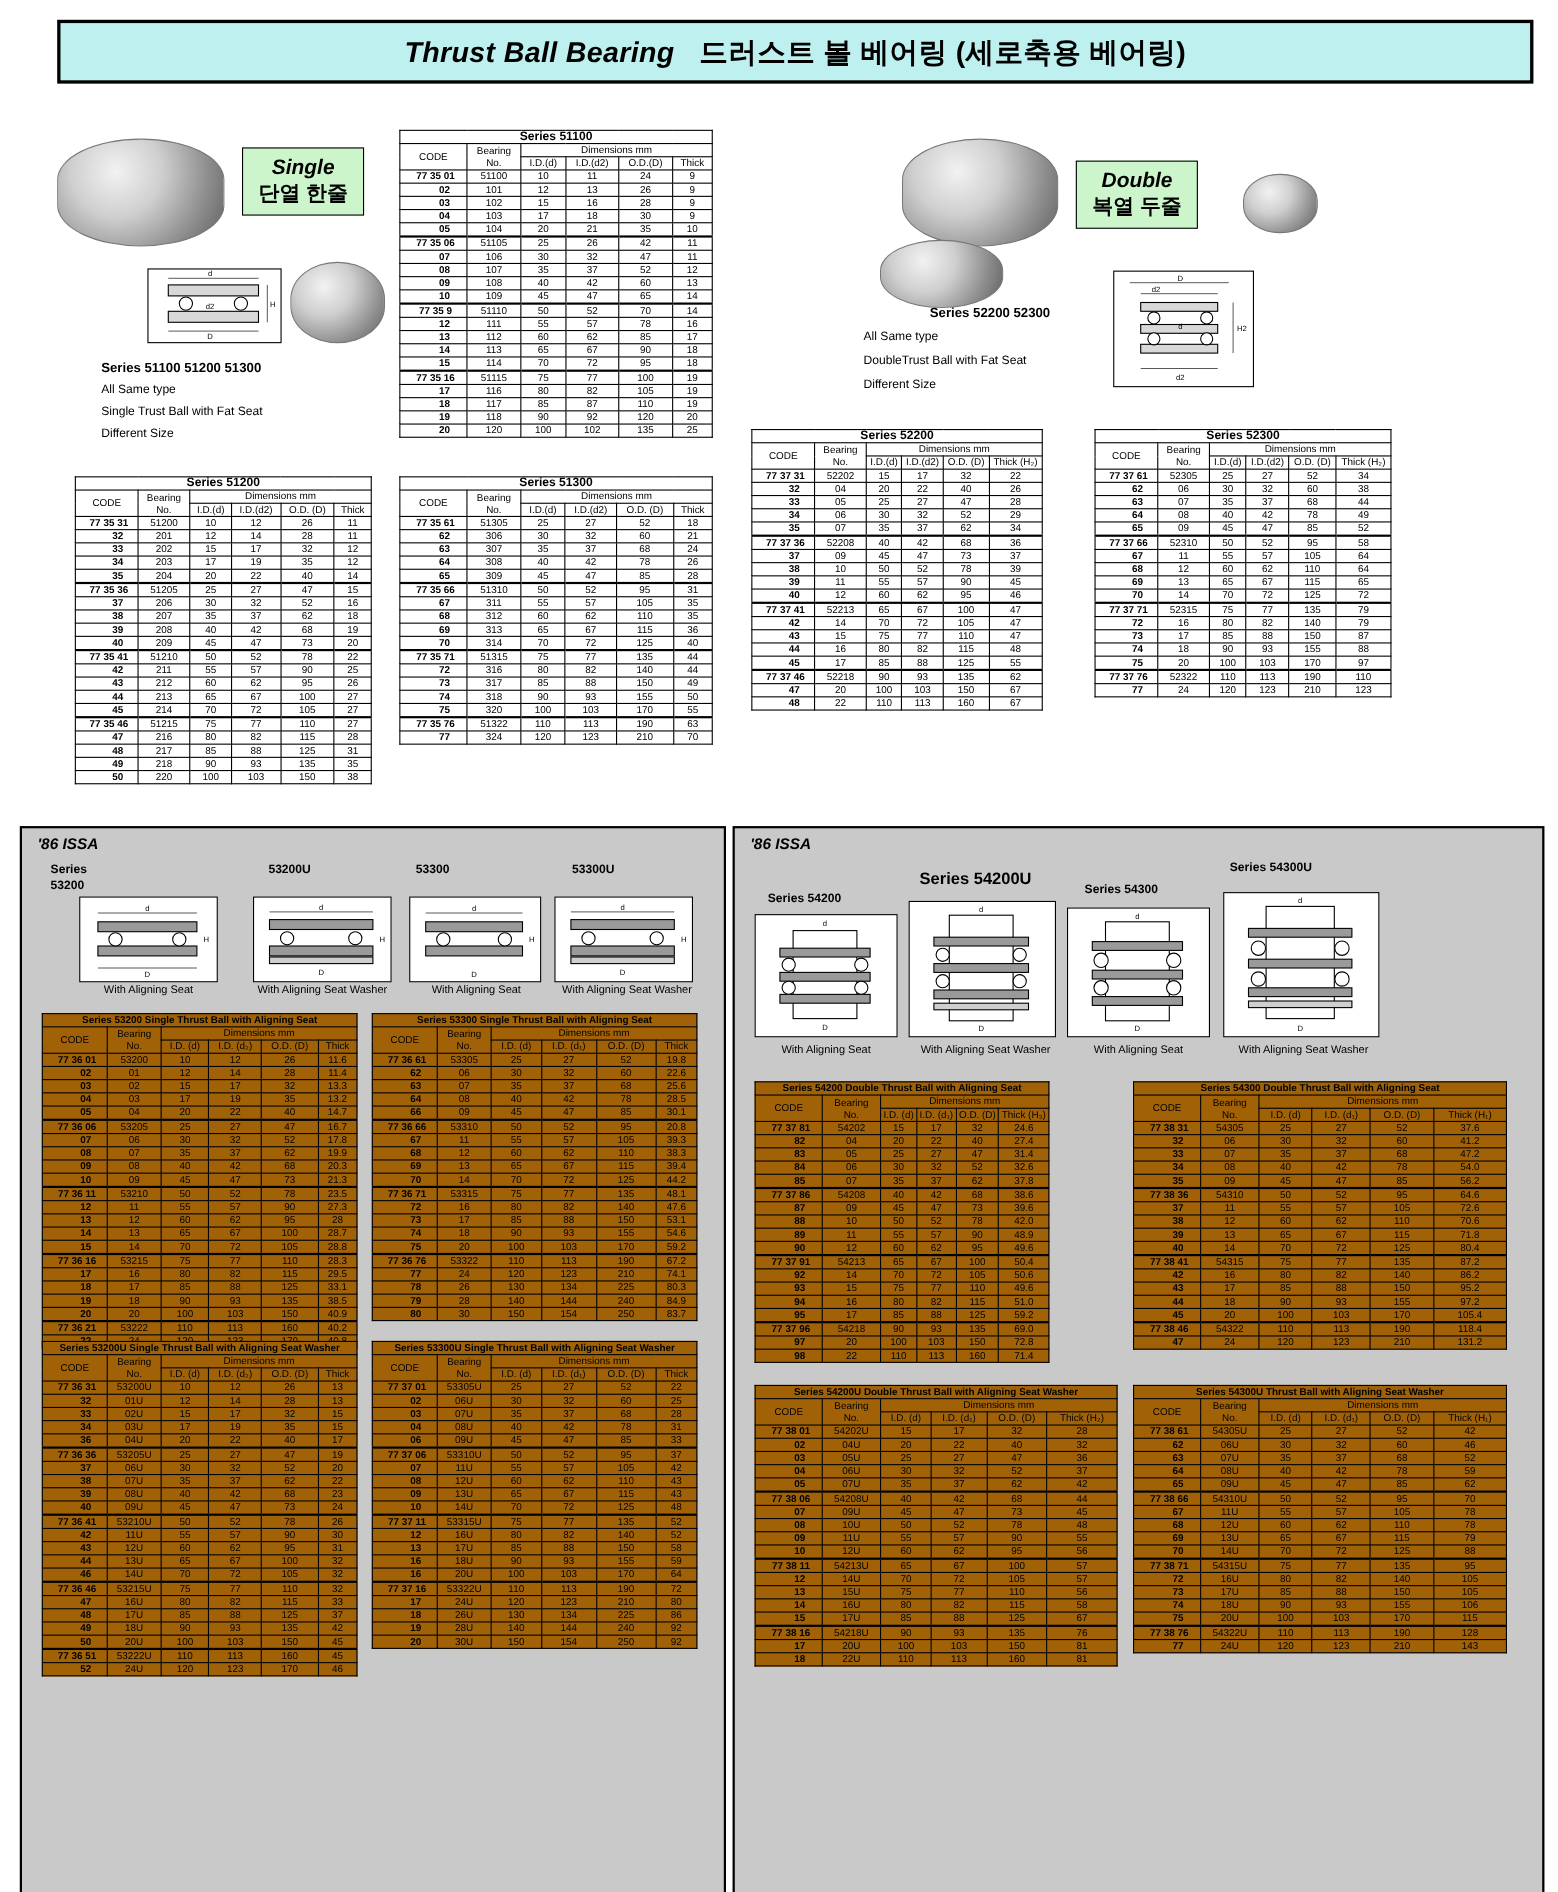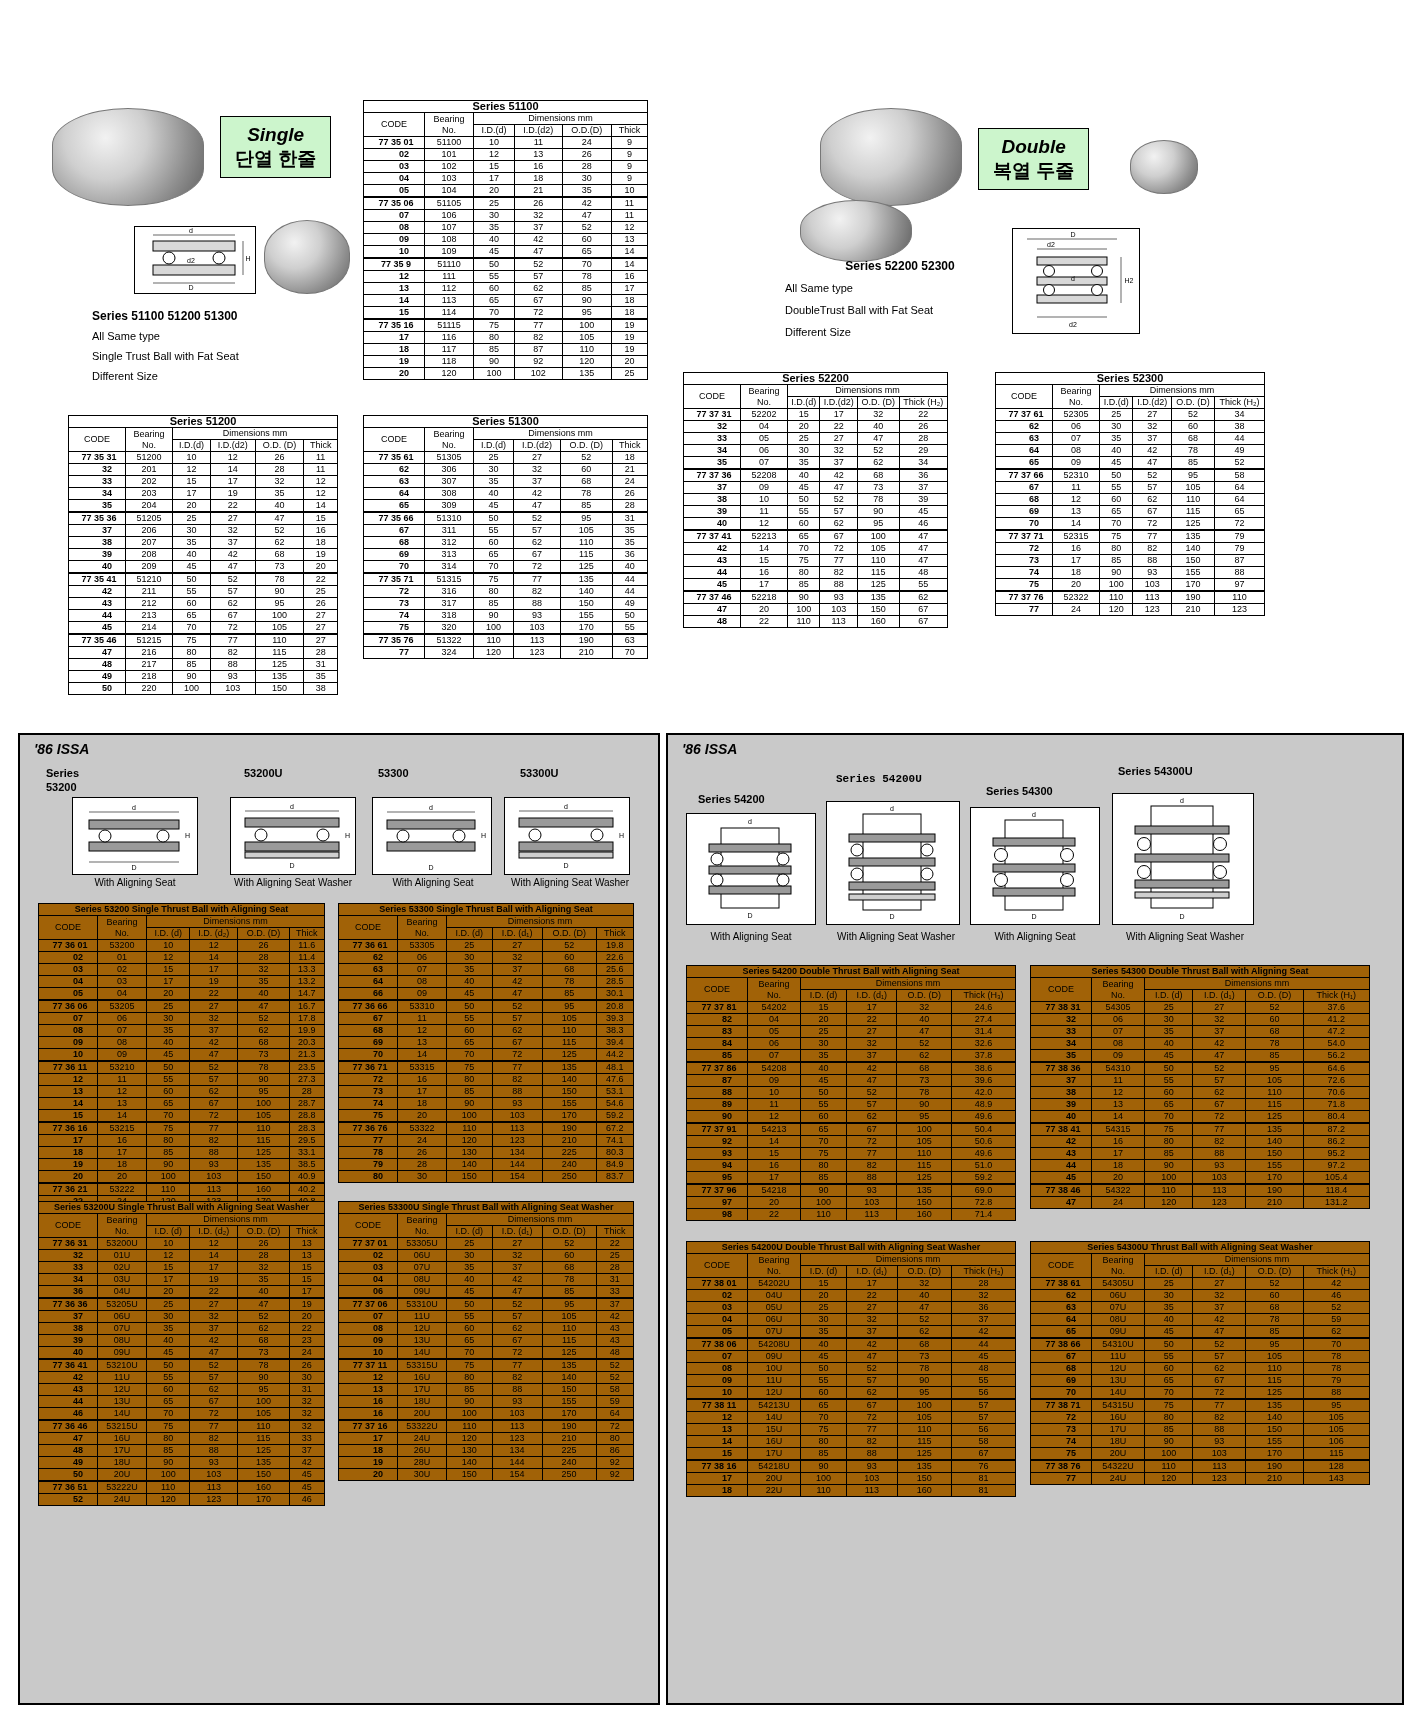--- a/index.html
+++ b/index.html
@@ -67,20 +67,26 @@
 
   .dia-sm{border:1px solid #000;background:#fff;position:relative;}
 
   svg{display:block;}
 </style>
 </head>
 <body>
 
 <div class="page">
 
+  <div class="header-bar">
+    <div class="header-title">
+      <span>Thrust Ball Bearing</span>
+      &nbsp;&nbsp;<span class="ko">드러스트 볼 베어링 (세로축용 베어링)</span>
+    </div>
+  </div>
 
   <div class="sec" style="left:52px;top:108px;width:300px;">
     <div class="brg-photo" style="width:150px;height:96px;position:absolute;left:0;top:0;"></div>
     <div style="position:absolute;left:168px;top:8px;">
       <span class="tag">
         <span>Single</span><br>
         <span class="ko">단열 한줄</span>
       </span>
     </div>
 
@@ -1828,21 +1834,21 @@
             </tr>
           </tbody>
       </table>
     </div>
   </div>
 
   <div class="panel" style="left:666px;top:733px;width:734px;height:968px;">
     <div class="panel-title">'86 ISSA</div>
 
     <div style="position:absolute;left:30px;top:58px;font-size:11px;font-weight:bold;">Series 54200</div>
-    <div style="position:absolute;left:168px;top:38px;font-size:11px;font-weight:bold;font-family:Liberation Mono, monospace;">Series 54200U</div>
+    <div style="position:absolute;left:168px;top:38px;font-size:15px;font-weight:bold;">Series 54200U</div>
     <div style="position:absolute;left:318px;top:50px;font-size:11px;font-weight:bold;">Series 54300</div>
     <div style="position:absolute;left:450px;top:30px;font-size:11px;font-weight:bold;">Series 54300U</div>
 
     <div class="dia-sm" style="left:18px;top:78px;width:128px;height:110px;position:absolute;">
       <svg width="126" height="108" viewBox="0 0 126 108">
         <rect x="34" y="14" width="58" height="80" fill="#fff" stroke="#000"></rect>
         <rect x="22" y="30" width="82" height="8" fill="#9a9a9a" stroke="#000"></rect>
         <rect x="22" y="52" width="82" height="8" fill="#9a9a9a" stroke="#000"></rect>
         <rect x="22" y="72" width="82" height="8" fill="#9a9a9a" stroke="#000"></rect>
         <circle cx="30" cy="45" r="6" fill="#fff" stroke="#000"></circle>
@@ -1897,21 +1903,21 @@
         <text x="69" y="125" font-size="7" text-anchor="middle" font-family="Liberation Sans">D</text>
       </svg>
     </div>
 
     <div class="cap" style="position:absolute;left:6px;top:196px;width:154px;">With Aligning Seat</div>
     <div class="cap" style="position:absolute;left:140px;top:196px;width:176px;">With Aligning Seat Washer</div>
     <div class="cap" style="position:absolute;left:296px;top:196px;width:142px;">With Aligning Seat</div>
     <div class="cap" style="position:absolute;left:428px;top:196px;width:178px;">With Aligning Seat Washer</div>
 
     <div style="position:absolute;left:18px;top:230px;">
-      <table class="spec inner-tbl" style="width:330px;">
+      <table class="spec inner-tbl" style="width:268px;">
         <tbody>
             <tr>
               <td colspan="6" class="tbl-title" style="text-align:center;font-size:9px;">Series 54200 Double Thrust Ball with Aligning Seat</td>
             </tr>
         <tr>
           <td rowspan="2" style="width:56px;">CODE</td>
           <td rowspan="2" style="width:48px;">Bearing<br>No.</td>
           <td colspan="4">Dimensions  mm</td>
         </tr>
         <tr>

